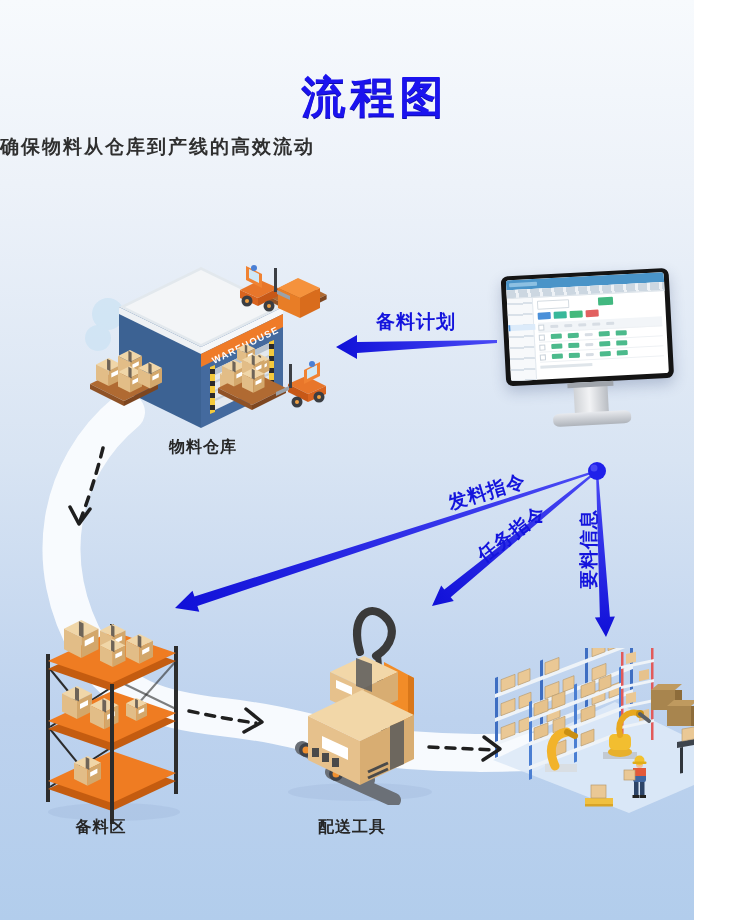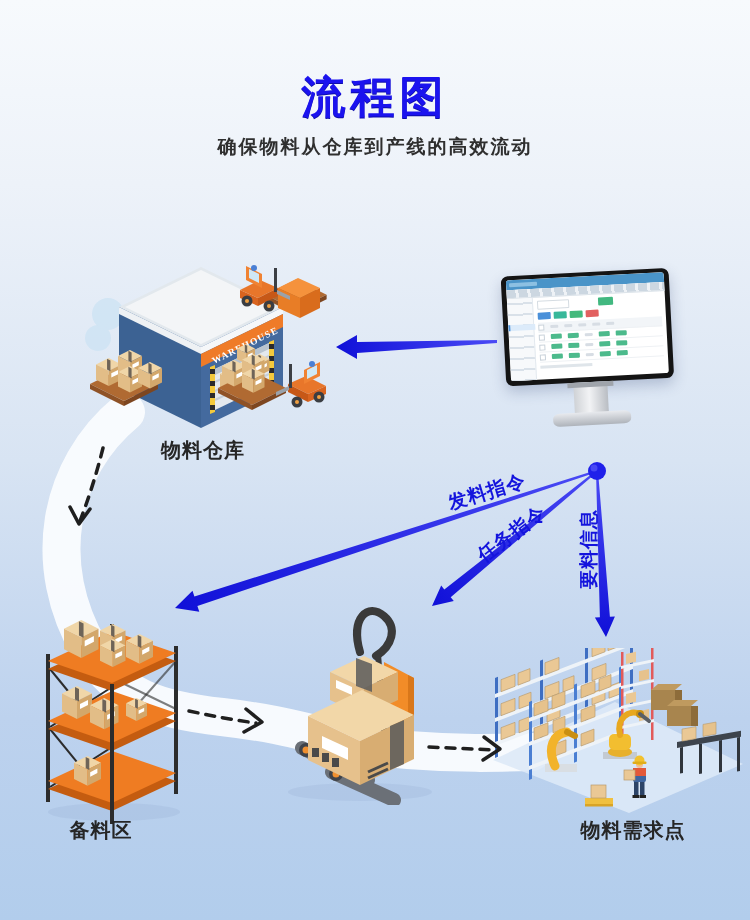--- a/index.html
+++ b/index.html
@@ -1,32 +1,32 @@
 <!DOCTYPE html>
 <html><head>
 <meta charset="utf-8">
 <style>
   html,body{margin:0;padding:0;}
   .canvas{
-    position:relative;width:750px;height:920px;overflow:hidden;
+    position:relative;width:694px;height:920px;overflow:hidden;
     background:linear-gradient(180deg,#f7fafd 0%,#edf2f9 20%,#d8e4f3 50%,#bdd2ee 78%,#b2cdec 100%);
-    font-family:Liberation Serif, serif;
+    font-family:Liberation Sans, sans-serif;
   }
   .abs{position:absolute;}
   .page-title{
     left:0;top:68px;width:750px;text-align:center;
     font-size:44px;font-weight:800;color:#1b13ef;letter-spacing:5px;
     text-shadow:0 1px 0 #0d0da8;
   }
   .page-subtitle{
-    left:0;top:134px;width:750px;text-align:center;
+    left:0;top:134px;width:750px;
     font-size:19px;font-weight:600;color:#2f2f2f;letter-spacing:2px;
   }
   .node-label{
-    font-size:20px;font-weight:700;color:#262626;letter-spacing:1px;text-align:center;
+    font-size:16px;font-weight:700;color:#262626;letter-spacing:1px;text-align:center;
   }
   .edge-label{
     font-size:19px;font-weight:700;color:#1414dd;letter-spacing:1px;text-align:center;
   }
   
   .monitor{left:503px;top:272px;width:176px;height:172px;transform:rotate(-3deg);}
   .m-bezel{position:absolute;left:2px;top:0;width:168px;height:110px;background:#141414;border-radius:7px;
     box-shadow:0 6px 14px rgba(40,60,110,.25);}
   .m-screen{position:absolute;left:5px;top:4px;right:5px;bottom:5px;background:#fff;border-radius:3px;overflow:hidden;}
   .m-topbar{height:10px;background:#4a94c8;display:flex;align-items:center;}
@@ -441,19 +441,20 @@
     <polygon points="336,347 357,335 357,342 497,340 497,343 357,353 357,359" fill="url(#gplan)"></polygon>
     <polygon points="175,608 192.5,590.7 194.4,596.4 596.7,470 597.3,472 197.4,606 199.3,611.7" fill="url(#gA)"></polygon>
     <polygon points="432,606 441.2,585.6 444.3,589.4 596.4,470.2 597.6,471.8 450.7,597.2 453.8,601" fill="url(#gB)"></polygon>
     <polygon points="606,637 614.9,616.5 609.9,616.7 598,470.9 596,471.1 599.9,617.3 594.9,617.6" fill="url(#gC)"></polygon>
     <circle cx="597" cy="471" r="9" fill="#2020ea"></circle>
     <circle cx="594" cy="468" r="3.5" fill="#5a5af8" opacity="0.7"></circle>
   </svg>
 
   <div class="abs node-label" style="left:103px;top:437px;width:200px">物料仓库</div>
   <div class="abs node-label" style="left:21px;top:817px;width:160px">备料区</div>
-  <div class="abs node-label" style="left:543px;top:817px;width:180px">物料需求点</div>
-
+  <div class="abs node-label" style="left:272px;top:817px;width:160px">配送工具</div>
+
+  <div class="abs edge-label" style="left:336px;top:309px;width:160px">备料计划</div>
   <div class="abs edge-label" style="left:407px;top:479px;width:160px;transform:rotate(-17deg)">发料指令</div>
   <div class="abs edge-label" style="left:432px;top:521px;width:160px;transform:rotate(-37deg)">任务指令</div>
   <div class="abs edge-label" style="left:509px;top:536px;width:160px;transform:rotate(-90deg)">要料信息</div>
 
 </div>
 
 </body></html>

